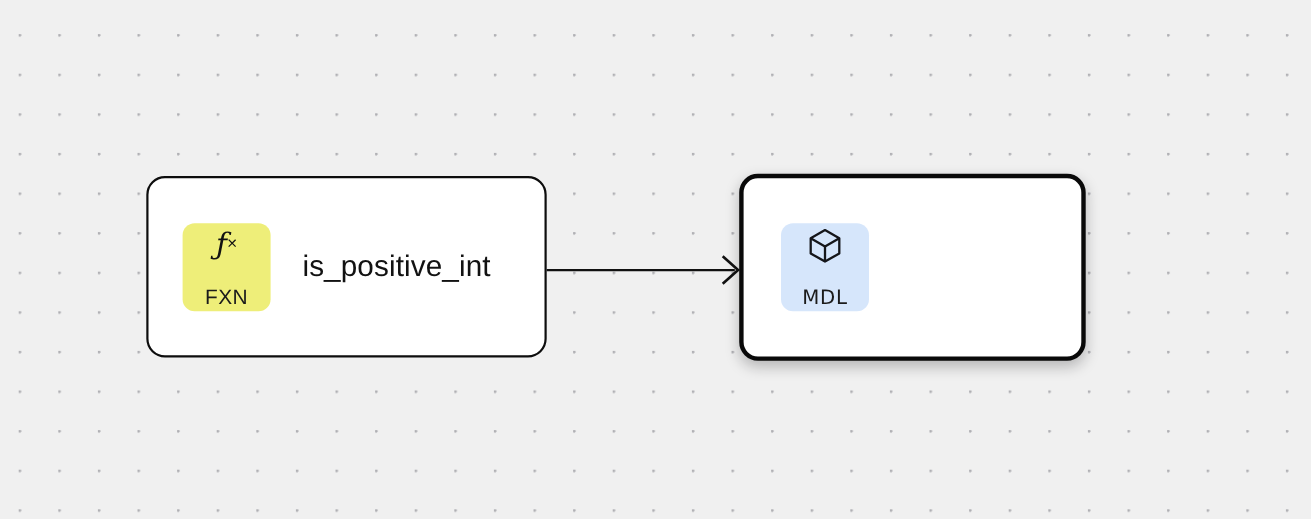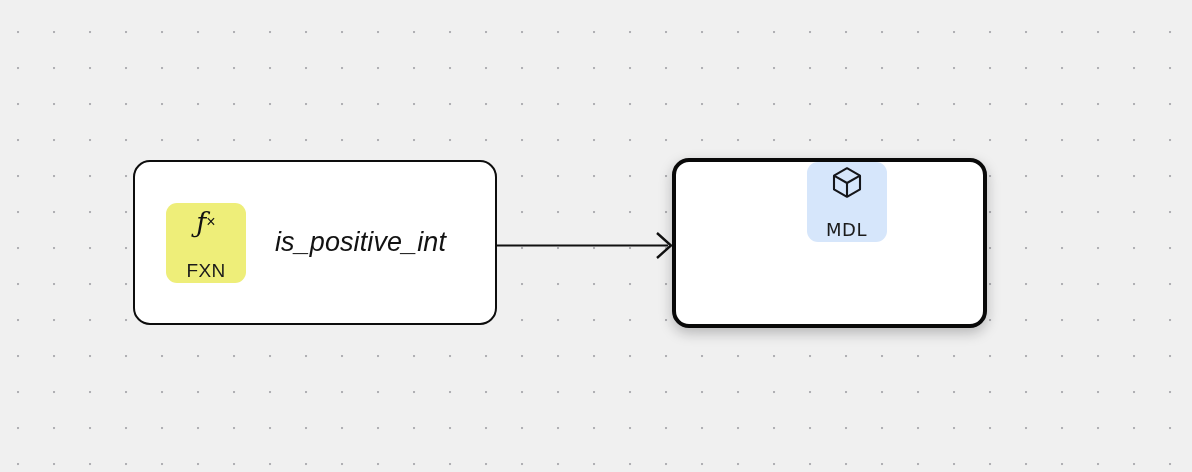--- a/index.html
+++ b/index.html
@@ -53,21 +53,20 @@
     border-radius: 17px;
   }
   .node.mdl-node {
     left: 672px;
     top: 158px;
     width: 315px;
     height: 170px;
     border: 4px solid #090909;
     border-radius: 17px;
     box-shadow: 0 5px 13px rgba(20, 20, 25, 0.26);
-    flex-direction: column;
   }
 
   
   .type-badge {
     flex: 0 0 auto;
     width: 80px;
     height: 80px;
     border-radius: 11px;
     display: flex;
     flex-direction: column;
@@ -123,21 +122,20 @@
     flex: 1 1 auto;
     text-align: center;
     font-size: 27px;
     color: #121212;
     letter-spacing: 0.1px;
     white-space: nowrap;
   }
   .fxn-node .node-label {
     padding-right: 26px;
     padding-left: 6px;
-    font-style: italic;
   }
   .mdl-node .node-label {
     padding-right: 24px;
     padding-left: 6px;
   }
 </style>
 </head>
 <body>
 
 <div id="canvas">

